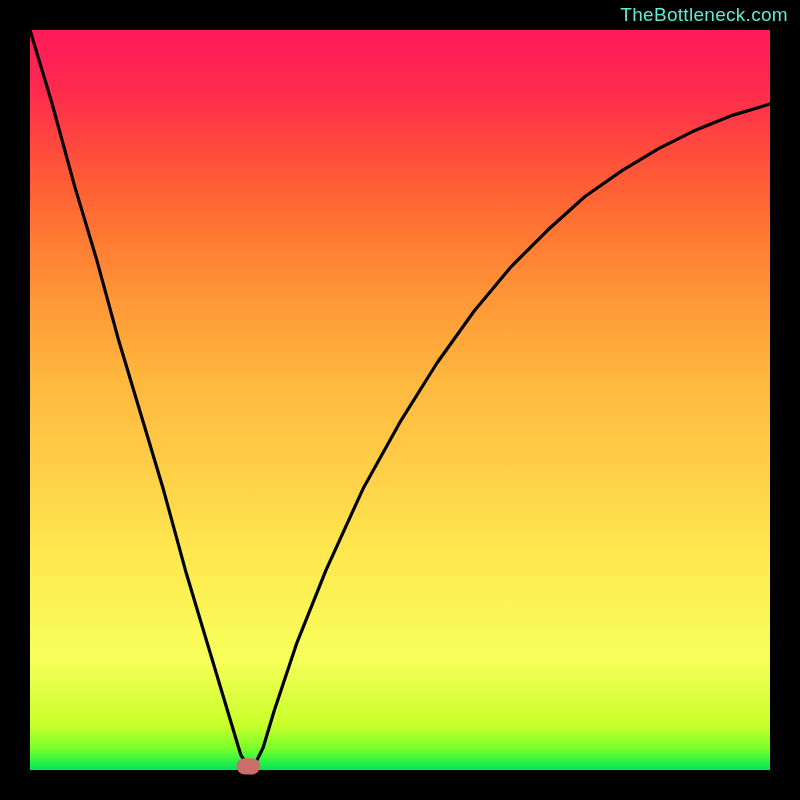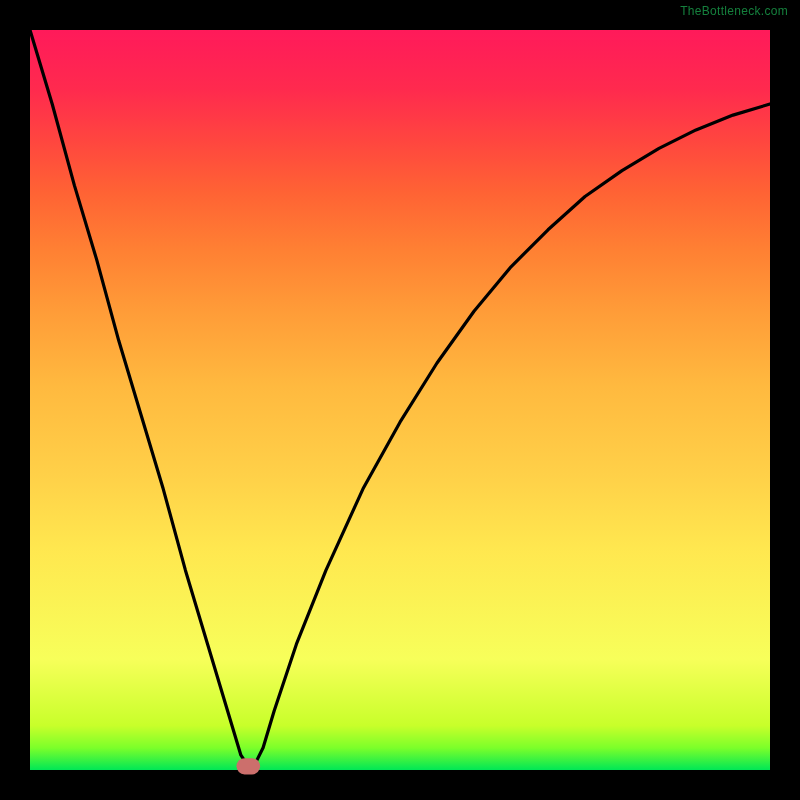--- a/index.html
+++ b/index.html
@@ -45,22 +45,22 @@
     left: 0;
     top: 0;
     width: 740px;
     height: 740px;
     overflow: visible;
   }
   .attribution {
     position: absolute;
     top: 4px;
     right: 12px;
-    color: #15803d;
-    font-size: 12px;
+    color: #5eead4;
+    font-size: 19px;
     letter-spacing: 0.3px;
   }
 </style>
 </head>
 <body>
 
 <div class="frame">
   <div class="attribution">TheBottleneck.com</div>
 
   <div class="plot">

